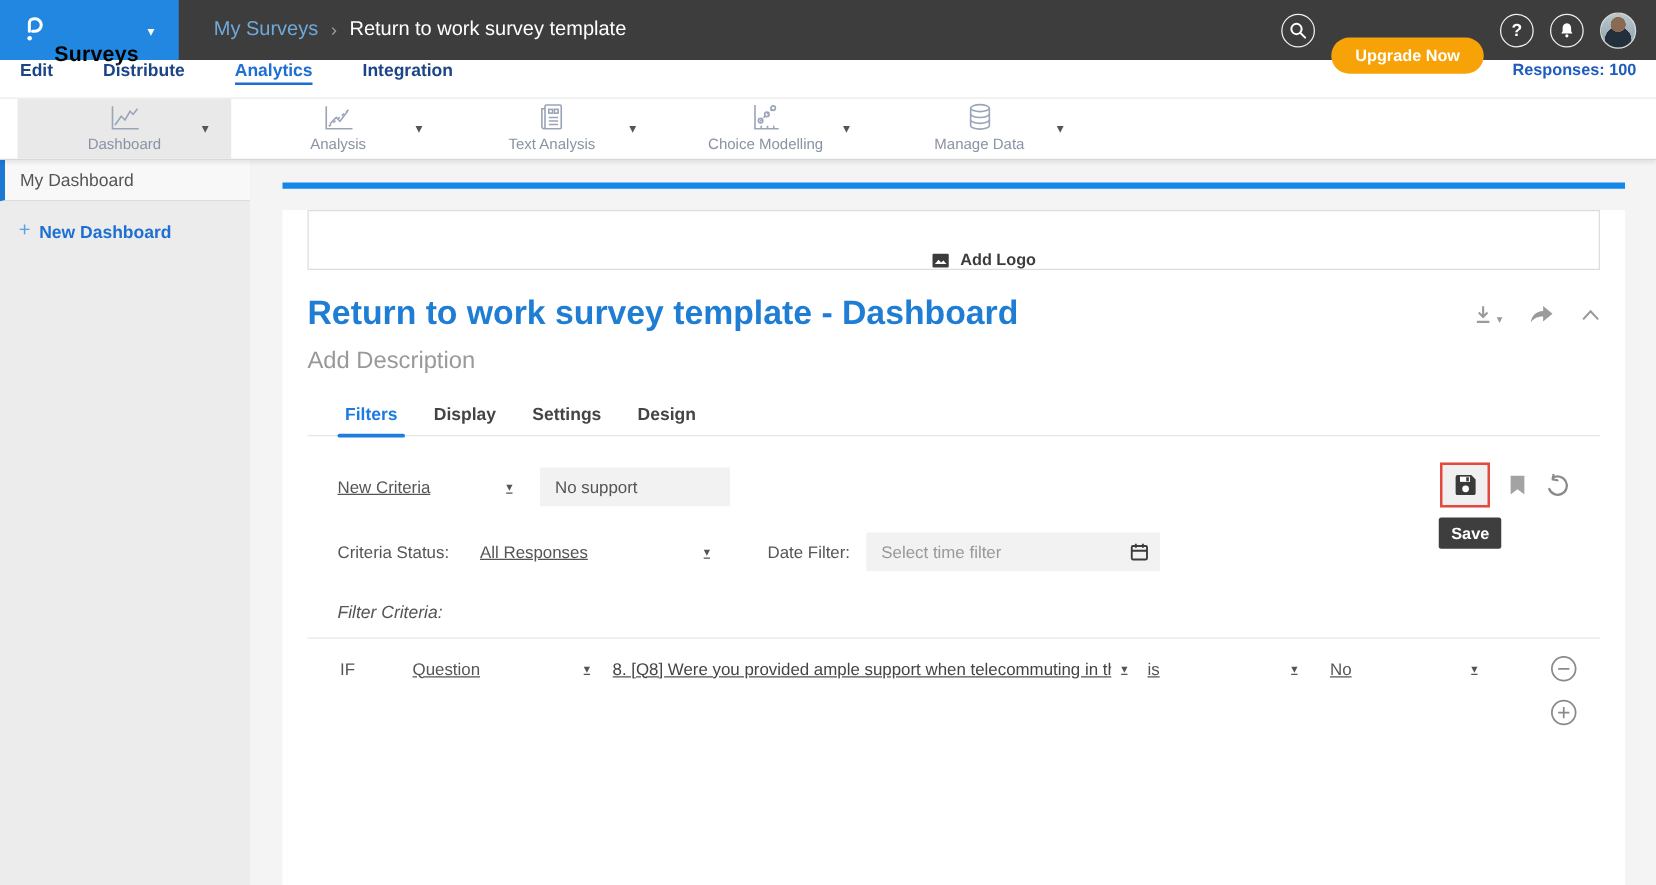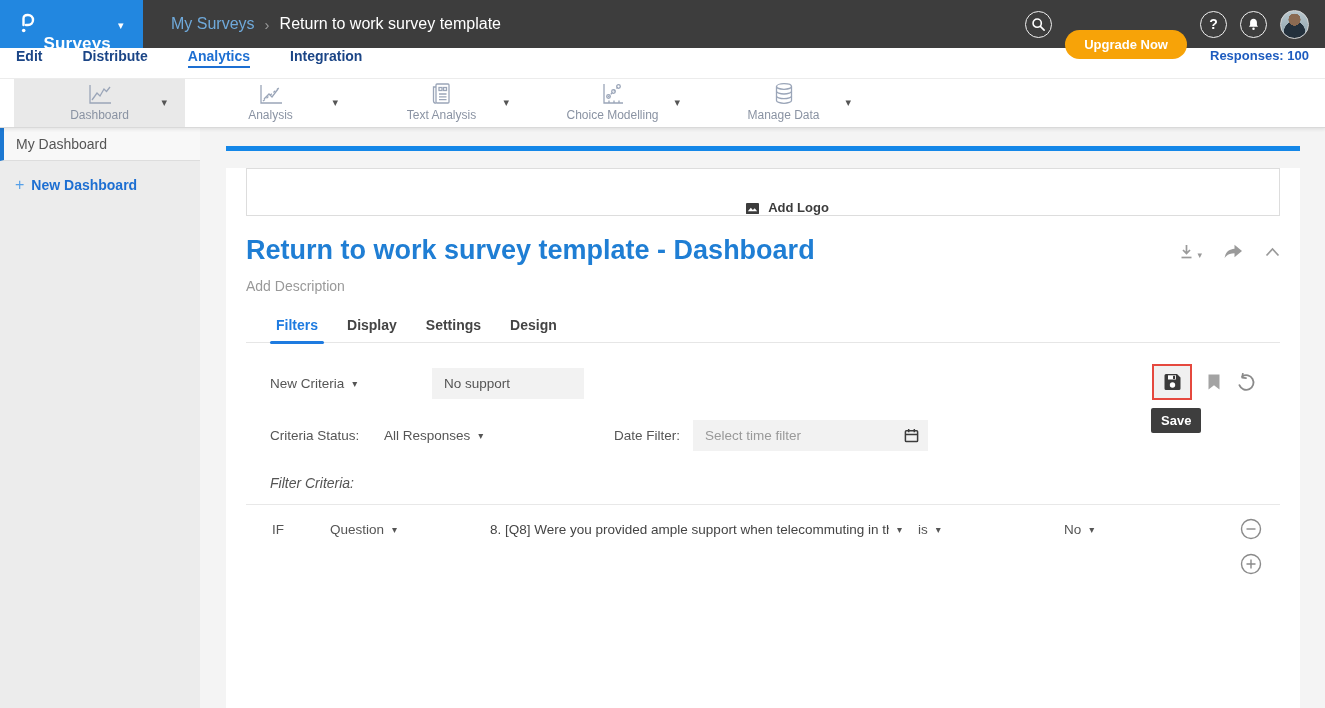--- a/index.html
+++ b/index.html
@@ -2,21 +2,21 @@
 <html><head>
 <meta charset="utf-8">
 <style>
   * { margin:0; padding:0; box-sizing:border-box; }
   html,body { width:1325px; height:708px; overflow:hidden; }
   body { font-family:"Liberation Sans", sans-serif; background:#f4f4f4; color:#444; }
 
   
   .header { height:48px; background:#3d3d3d; display:flex; align-items:center; }
   .logo-block { width:143px; height:48px; background:#2287e0; display:flex; align-items:center; justify-content:center; gap:7px; cursor:pointer; }
-  .logo-block .product { color:#ffffff; font-size:17px; font-weight:700; letter-spacing:.2px;margin-top:39px; }
+  .logo-block .product { color:#000000; font-size:17px; font-weight:700; letter-spacing:.2px;margin-top:39px; }
   .logo-block .caret { color:#fff; font-size:11px; margin-top:2px; }
   .breadcrumb { display:flex; align-items:center; gap:10px; margin-left:28px; font-size:16px; }
   .crumb-parent { color:#6fa9da; cursor:pointer; }
   .crumb-sep { color:#9a9a9a; font-size:15px; }
   .crumb-current { color:#fff; }
   .header-right { margin-left:auto; display:flex; align-items:center; gap:13px; padding-right:16px; }
   .circle-btn { width:27px; height:27px; border:1.6px solid #f0f0f0; border-radius:50%; display:flex; align-items:center; justify-content:center; cursor:pointer; color:#fff; font-weight:700; font-size:14px; }
   .upgrade-btn { background:#f7a308; color:#fff; border:none; font-weight:700; font-size:13px; height:29px; padding:0 19px; border-radius:15px; cursor:pointer; font-family:"Liberation Sans",sans-serif;margin-top:40px; }
   .avatar { width:29px; height:29px; border-radius:50%; border:1.4px solid #d8d8d8; background:
       radial-gradient(circle at 50% 32%, #8a6a52 0 26%, transparent 27%),
@@ -55,32 +55,32 @@
   .add-logo { margin-top:17px; height:48px; border:1px solid #ddd; display:flex; align-items:flex-end; justify-content:center; gap:8px; cursor:pointer;padding-left:48px; }
   .add-logo span { font-size:13px; font-weight:700; color:#3c3c3c; }
 
   
   .title-row { margin-top:19px; display:flex; align-items:flex-start; }
   .page-title { font-size:27px; font-weight:700; color:#1f7ed4; cursor:text; }
   .title-actions { margin-left:auto; display:flex; align-items:center; gap:21px; padding-top:8px; }
   .title-actions svg { cursor:pointer; }
   .dl-wrap { display:flex; align-items:flex-end; gap:2px; cursor:pointer; }
   .dl-wrap .mini-caret { font-size:9px; color:#9a9a9a; }
-  .add-desc { margin-top:12px; font-size:14px; color:#999; cursor:text; }
+  .add-desc { margin-top:12px; font-size:19px; color:#999; cursor:text; }
 
   
   .tabs { margin-top:23px; padding-left:30px; display:flex; gap:29px; border-bottom:1px solid #e6e6e6; }
   .tab { font-size:14px; color:#444; font-weight:700; padding-bottom:9px; cursor:pointer; position:relative; }
   .tab.active { color:#1e7be0; }
   .tab.active::after { content:""; position:absolute; left:-6px; right:-6px; bottom:-2px; height:3px; background:#1e7be0; border-radius:2px; }
 
   
   .frow { display:flex; align-items:center; padding-left:24px; }
   .row1 { margin-top:25px; position:relative; }
-  .dd { display:flex; align-items:center; justify-content:flex-start; font-size:13.5px; color:#555; cursor:pointer; }
+  .dd { display:flex; align-items:center; justify-content:space-between; font-size:13.5px; color:#555; cursor:pointer;text-decoration:underline; }
   .dd .caret { color:#555; font-size:10px; margin-left:8px; }
   .dd-newcriteria { width:140px; }
   .input-box { background:#f2f2f2; border:none; height:31px; font-size:13.5px; color:#555; padding:0 12px; font-family:"Liberation Sans",sans-serif; outline:none; }
   .label-input { width:152px; margin-left:22px; }
 
   .save-group { position:absolute; right:24px; top:-4px; display:flex; align-items:center; gap:15px; }
   .save-btn { width:40px; height:36px; background:#f0f0f0; border:2px solid #e5483e; display:flex; align-items:center; justify-content:center; cursor:pointer; position:relative; }
   .tooltip { position:absolute; top:42px; left:-3px; background:#3e3e3e; color:#fff; font-size:13px; font-weight:700; padding:5px 10px; border-radius:2px; white-space:nowrap; }
   .icon-btn { cursor:pointer; display:flex; align-items:center; }
 

